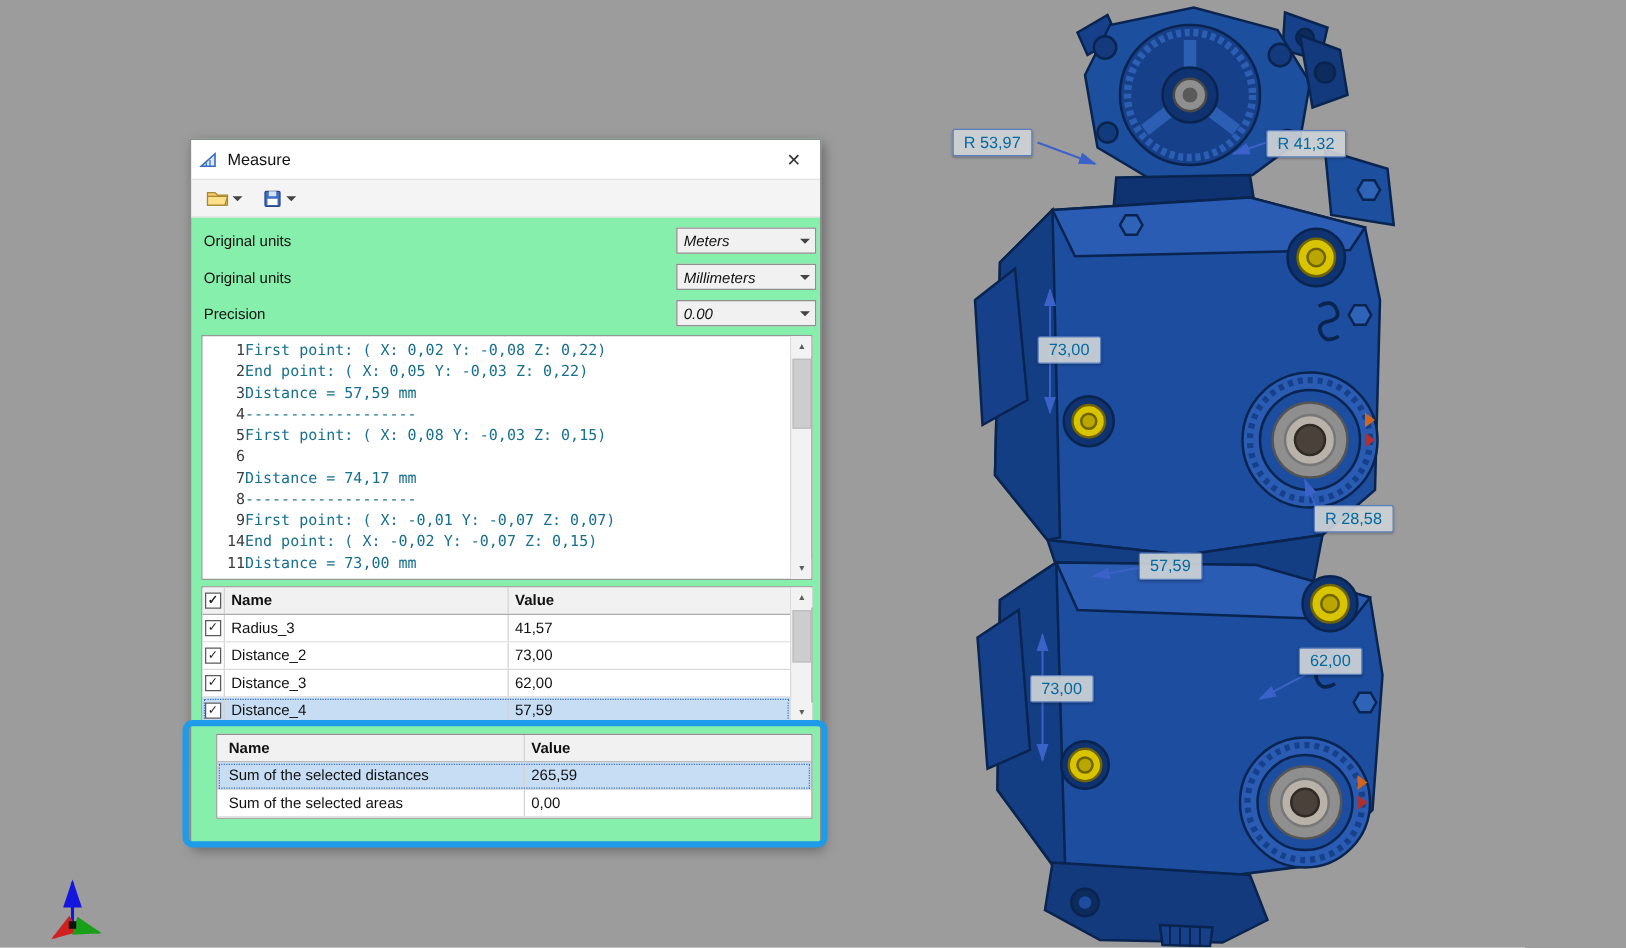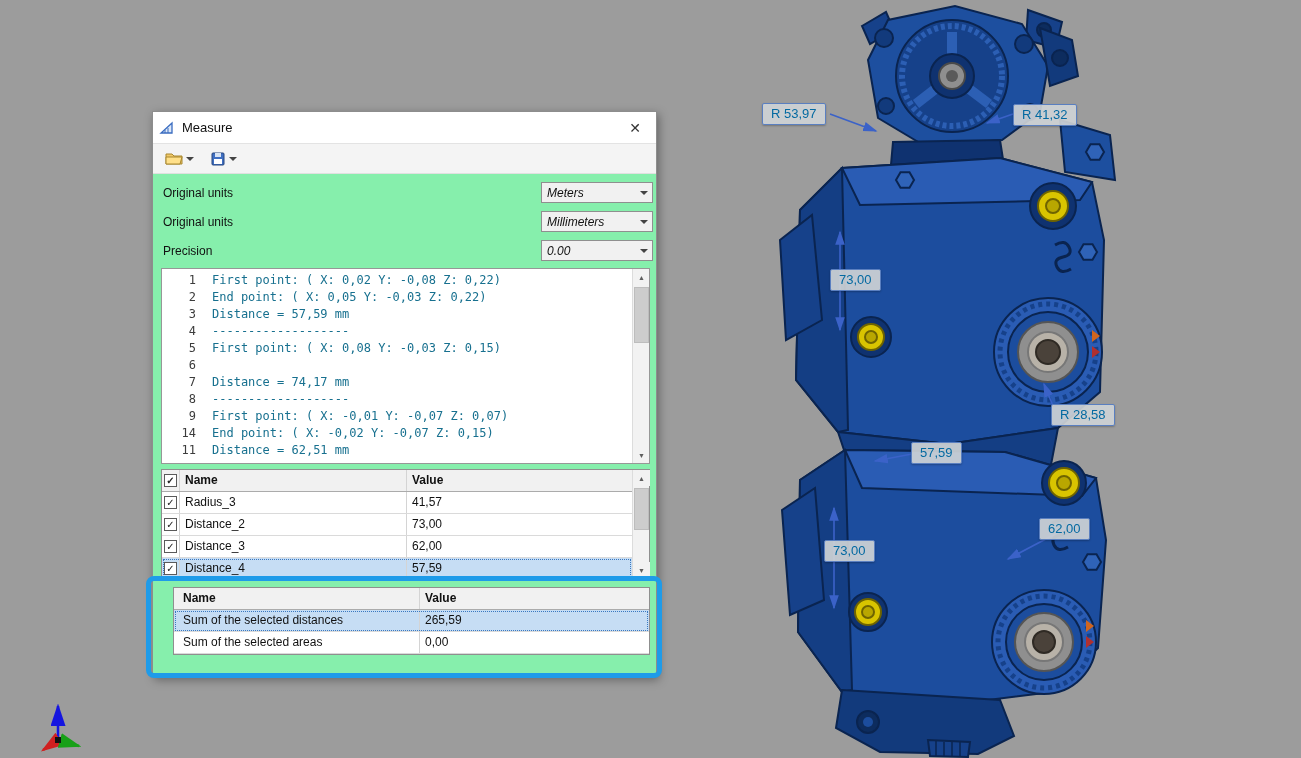--- a/index.html
+++ b/index.html
@@ -43,21 +43,21 @@
   .combo .cval { flex:1; padding:0 5px; overflow:hidden; white-space:nowrap;font-style:italic; }
   .combo .cbtn { width:16px; height:100%; display:flex; align-items:center; justify-content:center; }
 
   
   .logbox { position:absolute; left:8px; top:156px; width:489px; height:196px;
     background:#ffffff; border:1px solid #979797; overflow:hidden; }
   .loglines { position:absolute; left:0; top:3px; right:17px; }
   .logline { display:flex; height:17px; line-height:17px;
     font-family:"DejaVu Sans Mono", monospace; font-size:12px; }
   .lnum { width:34px; text-align:right; color:#3c3c3c; flex:0 0 34px; }
-  .ltxt { margin-left:16px; color:#17708f; white-space:pre; }
+  .ltxt { margin-left:0; color:#17708f; white-space:pre; }
 
   .vscroll { position:absolute; right:0; top:0; width:17px; height:100%; background:#f2f2f2; border-left:1px solid #dcdcdc; }
   .sb-arrow { position:absolute; left:0; width:17px; height:16px; font-size:7px; color:#5e5e5e;
     display:flex; align-items:center; justify-content:center; background:#f2f2f2; }
   .sb-up { top:0; } .sb-down { bottom:0; }
   .sb-thumb { position:absolute; left:1px; width:15px; background:#cdcdcd; border:1px solid #bdbdbd; }
 
   
   .tbl { position:absolute; background:#ffffff; border:1px solid #8f8f8f; }
   .t1 { left:8px; top:357px; width:489px; height:110px; }
@@ -323,21 +323,21 @@
         <div class="logline">
             <span class="lnum">9</span>
             <span class="ltxt">First point: ( X: -0,01 Y: -0,07 Z: 0,07)</span>
           </div>
         <div class="logline">
             <span class="lnum">14</span>
             <span class="ltxt">End point: ( X: -0,02 Y: -0,07 Z: 0,15)</span>
           </div>
         <div class="logline">
             <span class="lnum">11</span>
-            <span class="ltxt">Distance = 62,51 mm</span>
+            <span class="ltxt">Distance = 73,00 mm</span>
           </div>
       </div>
       <div class="vscroll">
         <div class="sb-arrow sb-up">▲</div>
         <div class="sb-thumb" style="top:18px;height:56px"></div>
         <div class="sb-arrow sb-down">▼</div>
       </div>
     </div>
 
     <div class="tbl t1">

